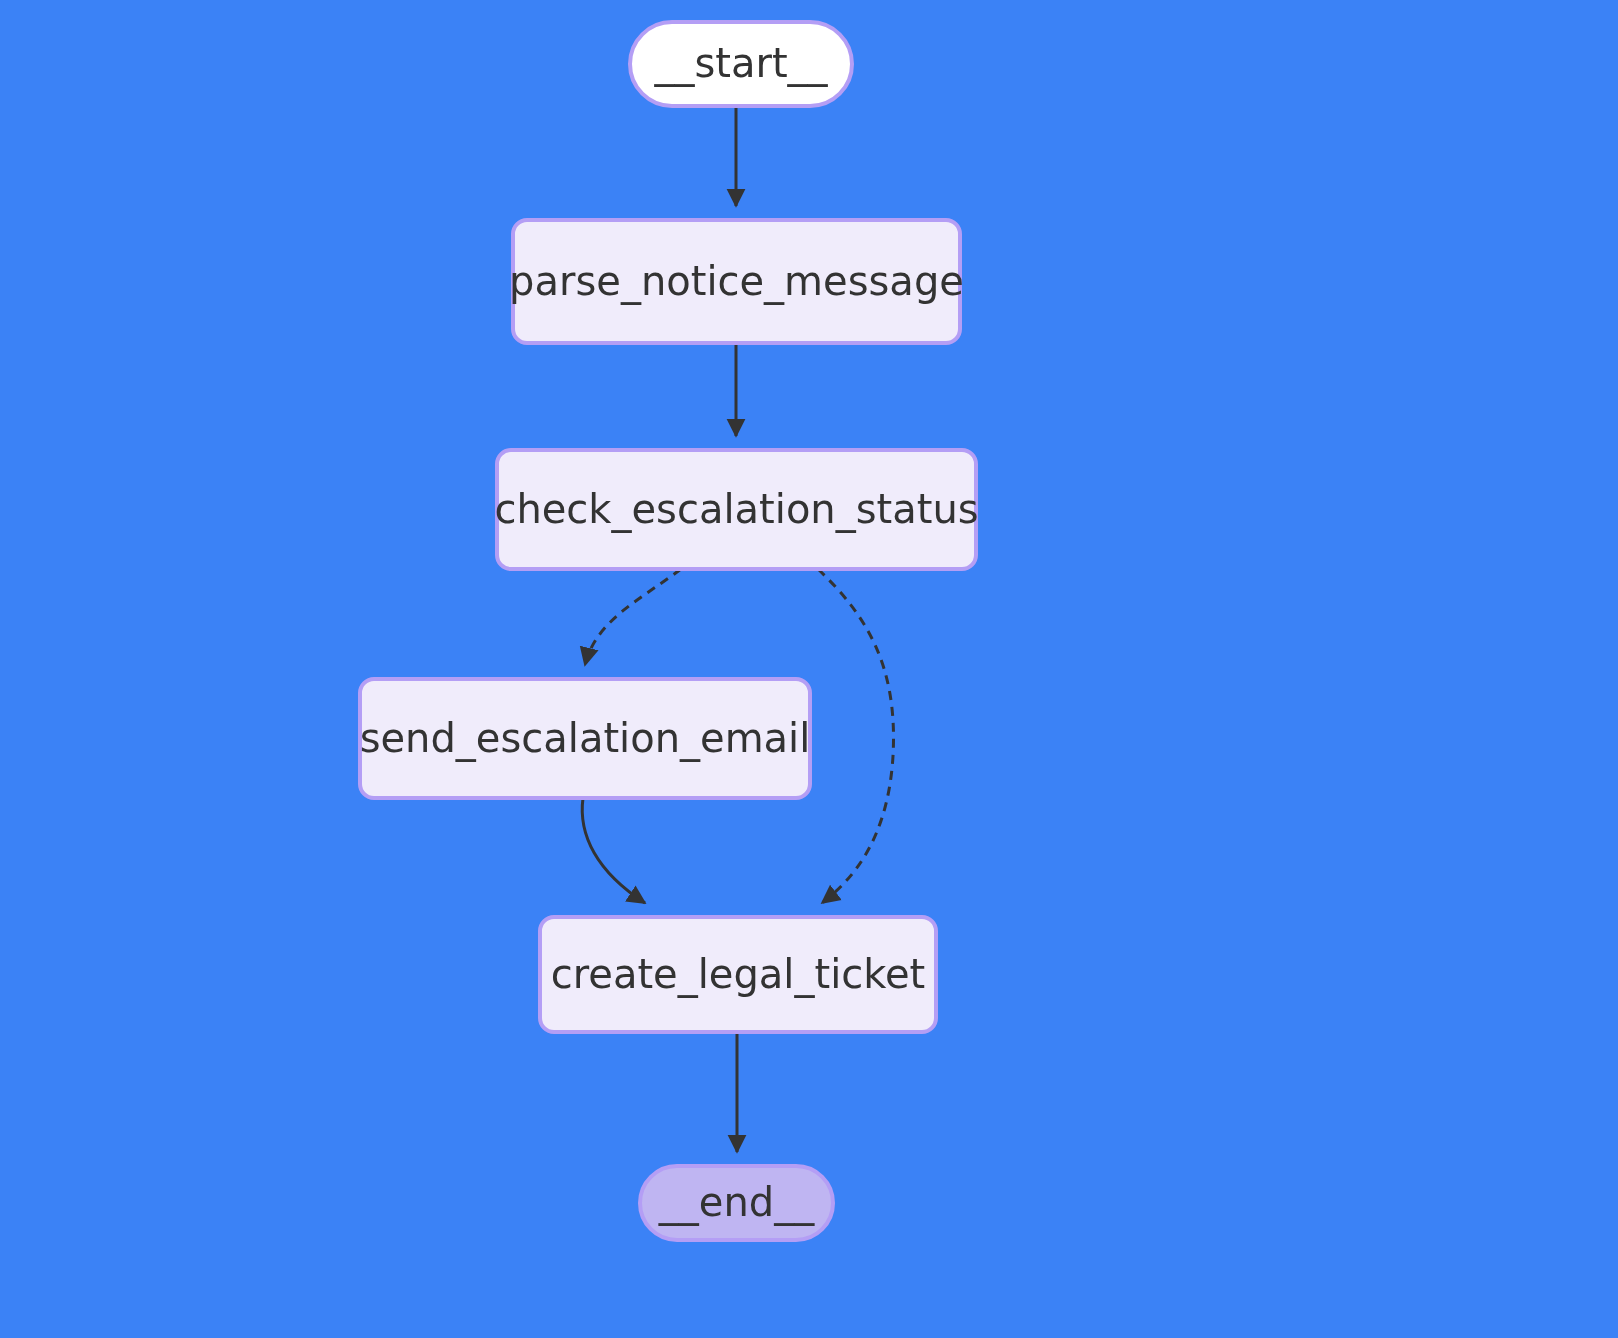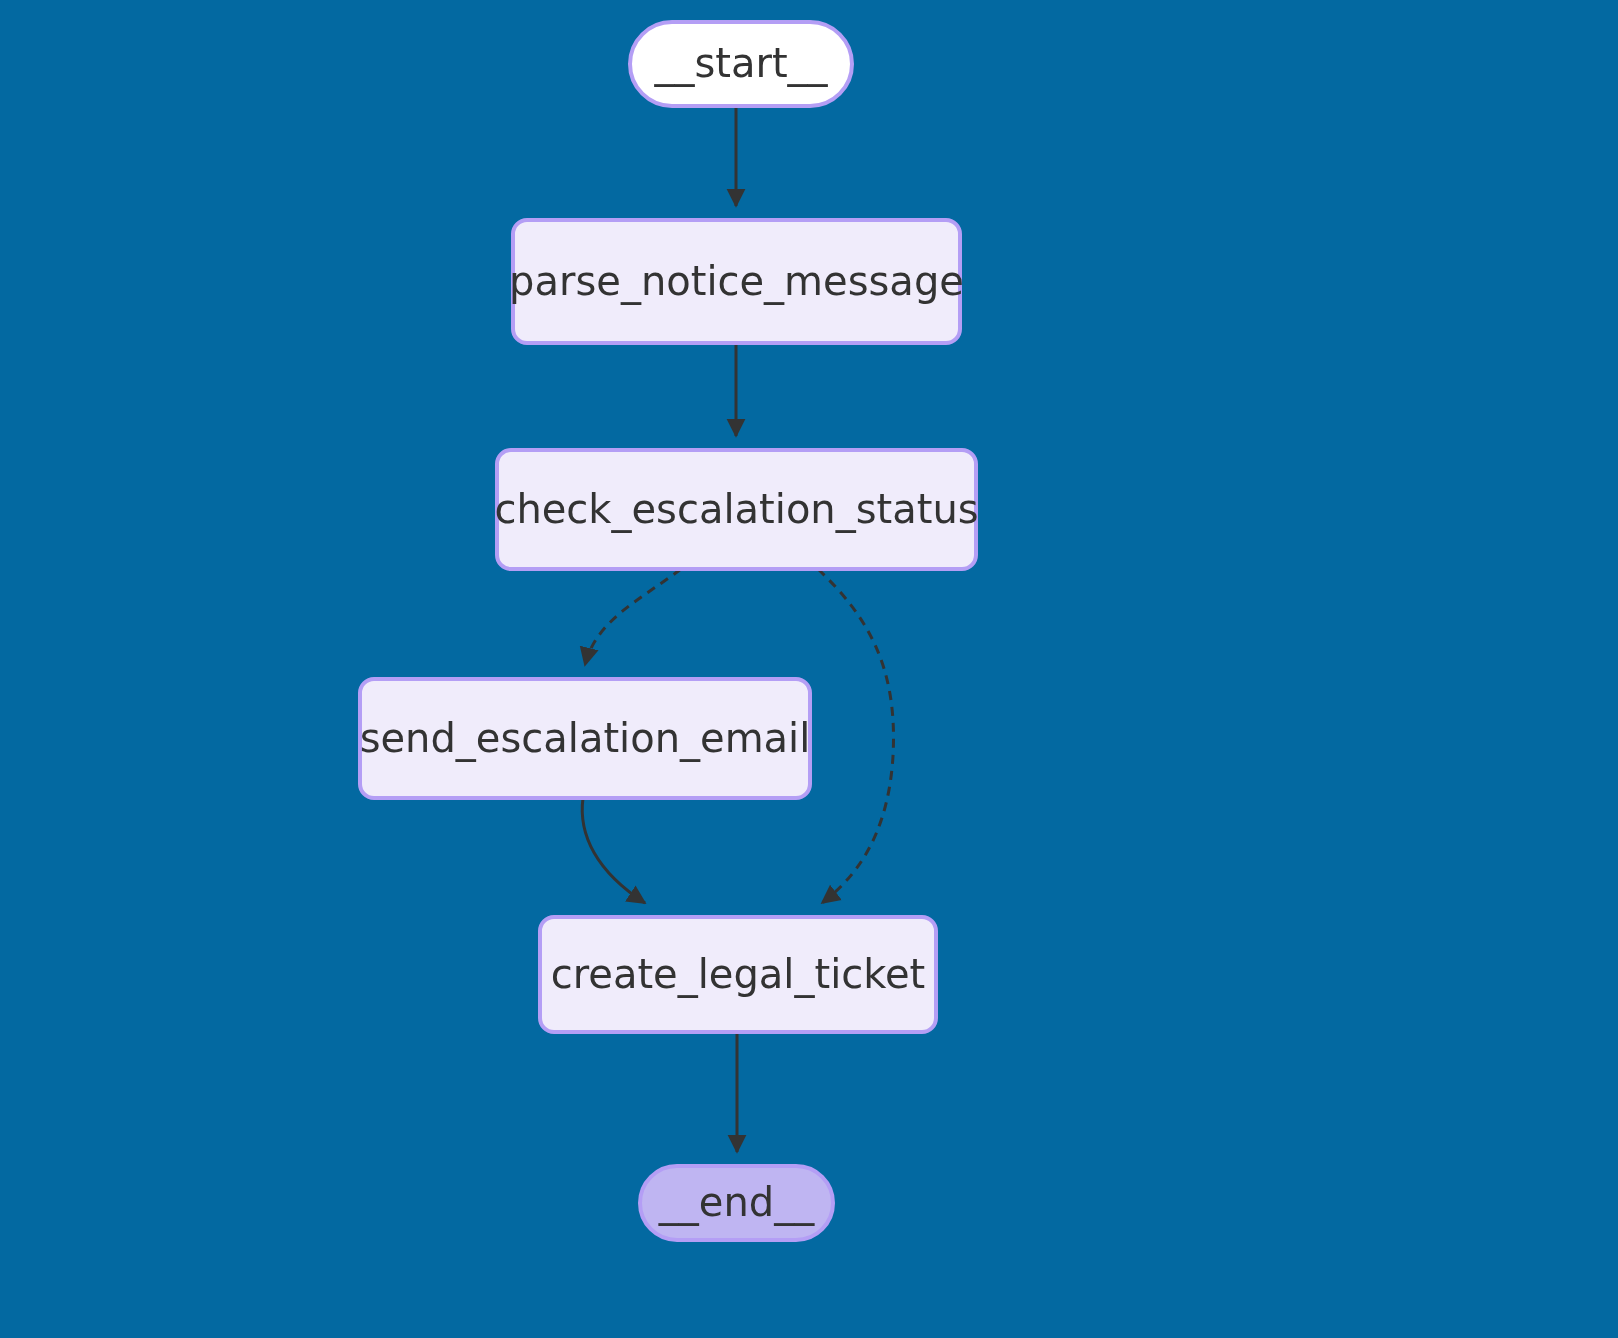--- a/index.html
+++ b/index.html
@@ -10,21 +10,21 @@
   body {
     width: 1618px;
     height: 1338px;
     font-family: "DejaVu Sans", sans-serif;
     overflow: hidden;
   }
   #graph-root {
     position: relative;
     width: 1618px;
     height: 1338px;
-    background: #0369a1;
+    background: #3b82f6;
   }
   svg#flowchart {
     display: block;
     width: 1618px;
     height: 1338px;
   }
   .node-shape {
     stroke-width: 4px;
   }
   .node-label {

